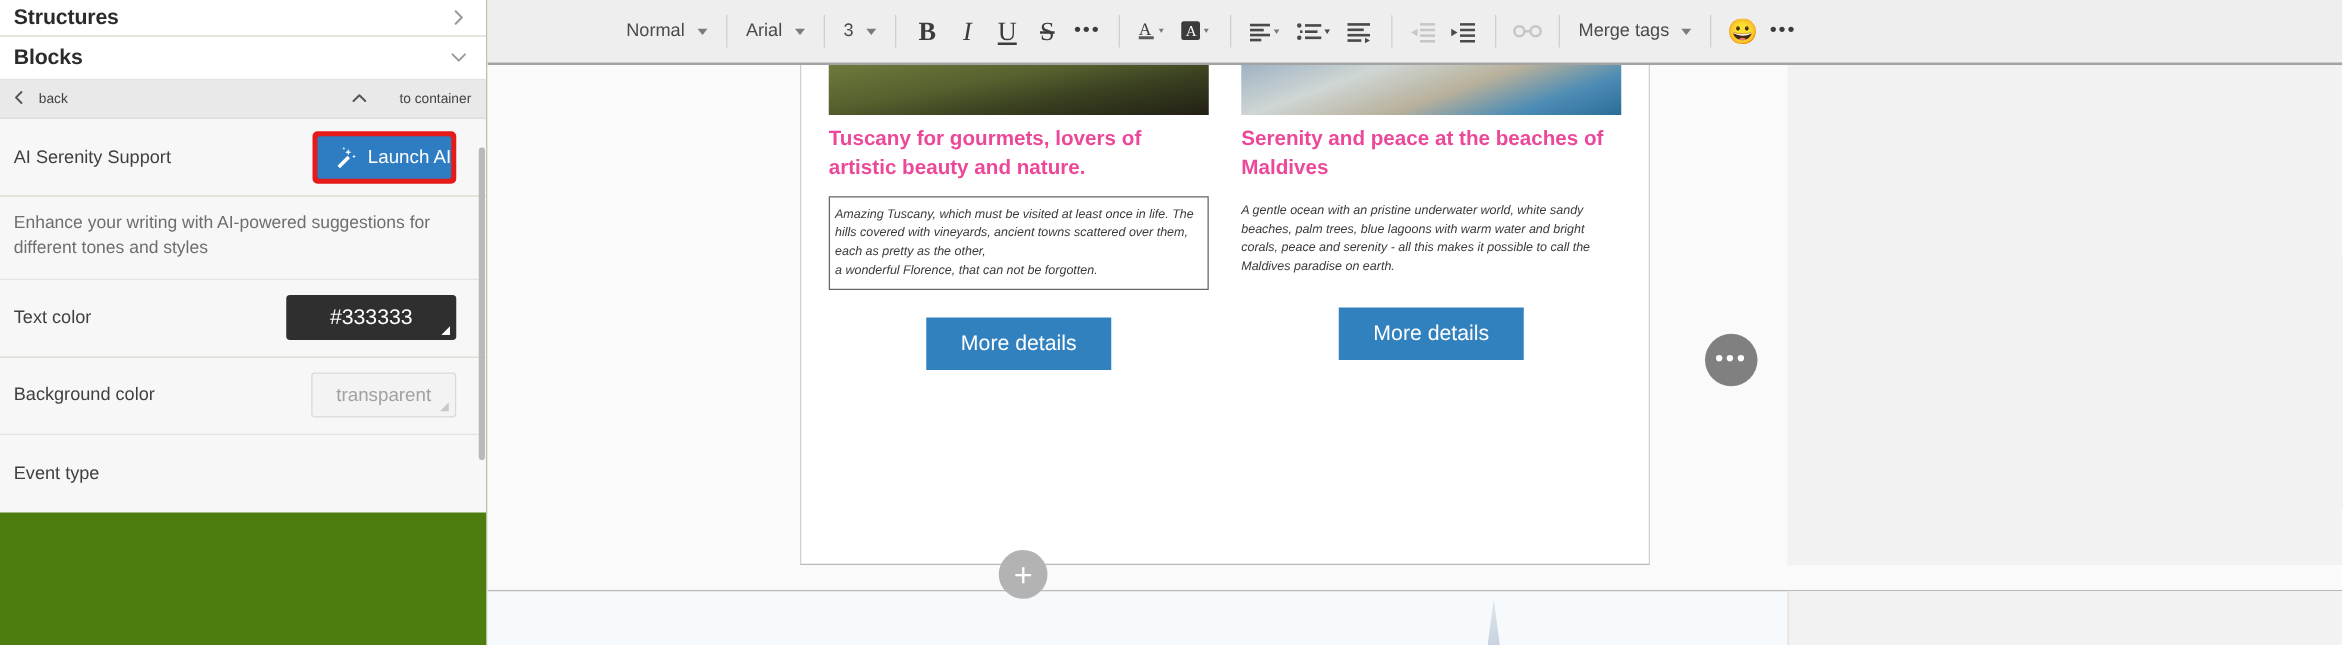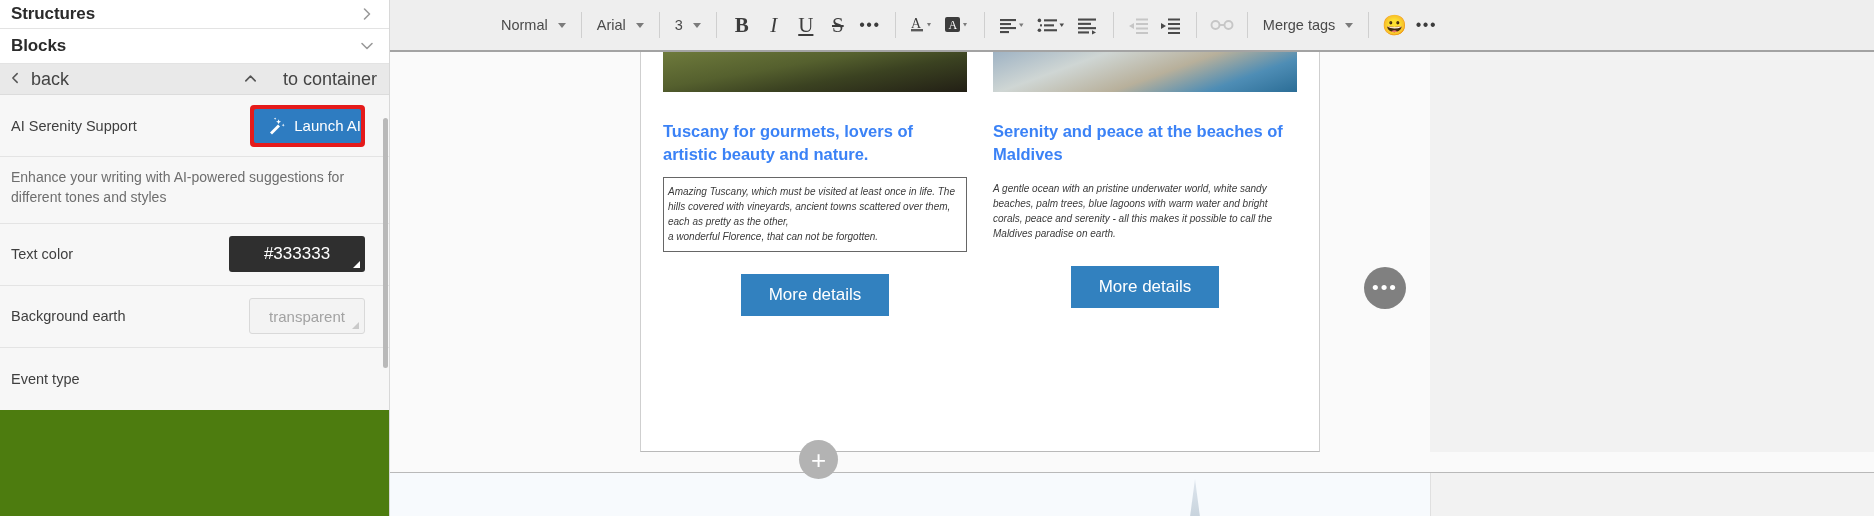--- a/index.html
+++ b/index.html
@@ -32,21 +32,21 @@
   }
   .chev{ width:16px; height:16px; color:#9a9a9a; display:block;}
   .chev svg{ display:block; }
 
   .back-bar{
     height:31px;
     background:#e9e9e9;
     display:flex; align-items:center; justify-content:space-between;
     padding:0 12px 0 8px;
     border-bottom:1px solid #dcdcdc;
-    font-size:18px; color:#444;
+    font-size:11px; color:#444;
   }
   .back-left{ display:flex; align-items:center; gap:7px; }
   .back-right{ display:flex; align-items:center; gap:24px; }
 
   .prop-row{
     min-height:62px;
     display:flex; align-items:center; justify-content:space-between;
     padding:0 24px 0 11px;
     border-bottom:1px solid #e4e4e4;
     background:#f7f7f7;
@@ -193,22 +193,22 @@
     height:40px; width:100%;
     background-size:cover;
   }
   .photo.tuscany{
     background:linear-gradient(170deg,#6e7a3c 0%,#55602e 38%,#3b4221 62%,#221f15 100%);
   }
   .photo.maldives{
     background:linear-gradient(160deg,#9fb3c4 0%,#cfd6d4 28%,#b8b09b 55%,#4e8db5 78%,#2b6d96 100%);
   }
   .card-title{
-    font-size:16.5px; font-weight:bold; color:#3b82f6;
-    line-height:1.42; margin-top:28px;
+    font-size:16.5px; font-weight:bold; color:#ec4899;
+    line-height:1.42; margin-top:8px;
   }
   .card-body{
     font-size:10px; color:#3a3a3a; line-height:1.52;
     margin-top:14px; white-space:pre-line;font-style:italic;
   }
   .card-body.boxed{
     border:1.5px solid #666; padding:6px 6px 6px 4px; margin-top:10px;
   }
   .btn-more{
     display:block; margin:22px auto 0;
@@ -328,21 +328,21 @@
 
     <div class="prop-row">
       <span class="prop-label">Text color</span>
       <div class="swatch-dark">
         <span>#333333</span>
         <span class="corner"></span>
       </div>
     </div>
 
     <div class="prop-row">
-      <span class="prop-label">Background earth</span>
+      <span class="prop-label">Background color</span>
       <div class="swatch-light">
         <span>transparent</span>
         <span class="corner"></span>
       </div>
     </div>
 
     <div class="prop-row last">
       <span class="prop-label">Event type</span>
     </div>
 

